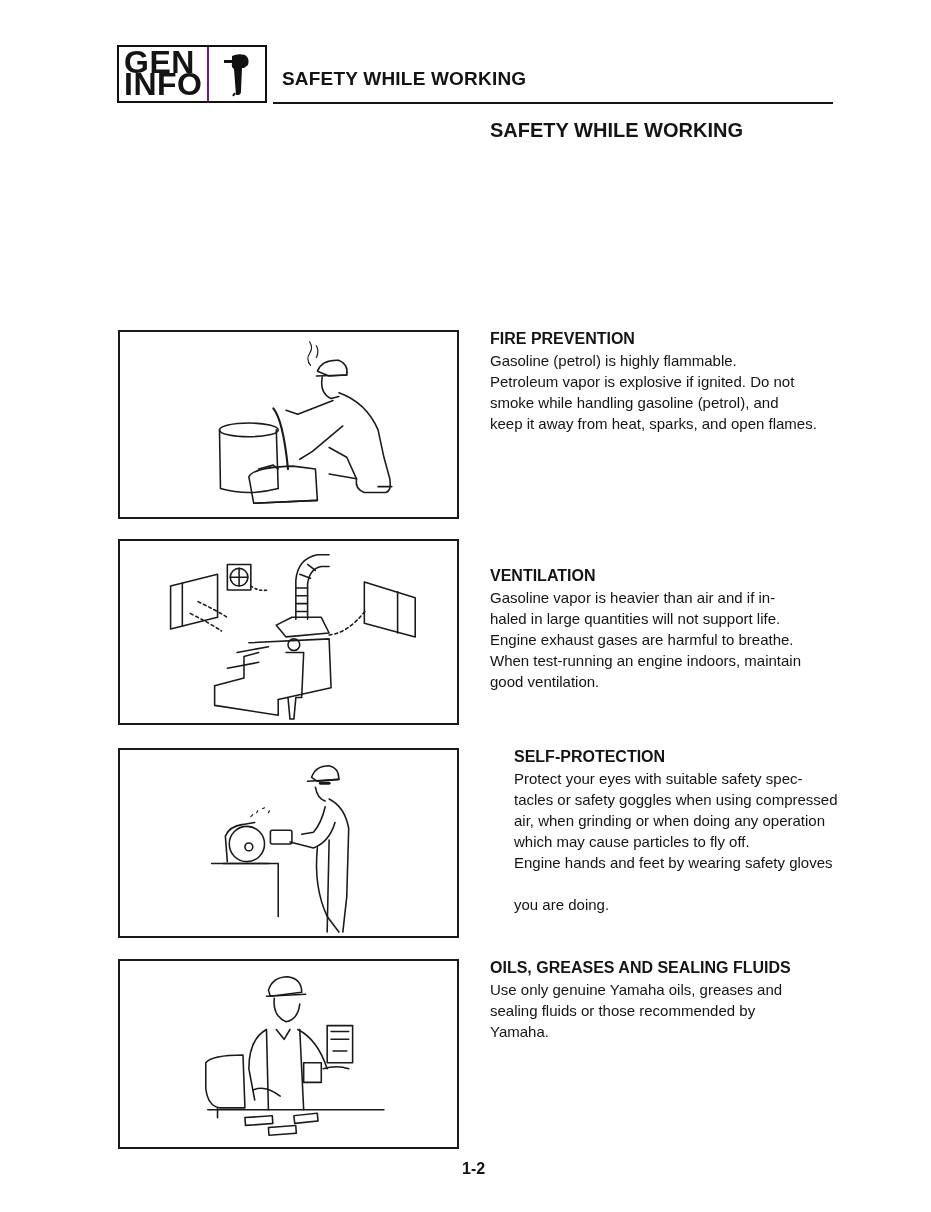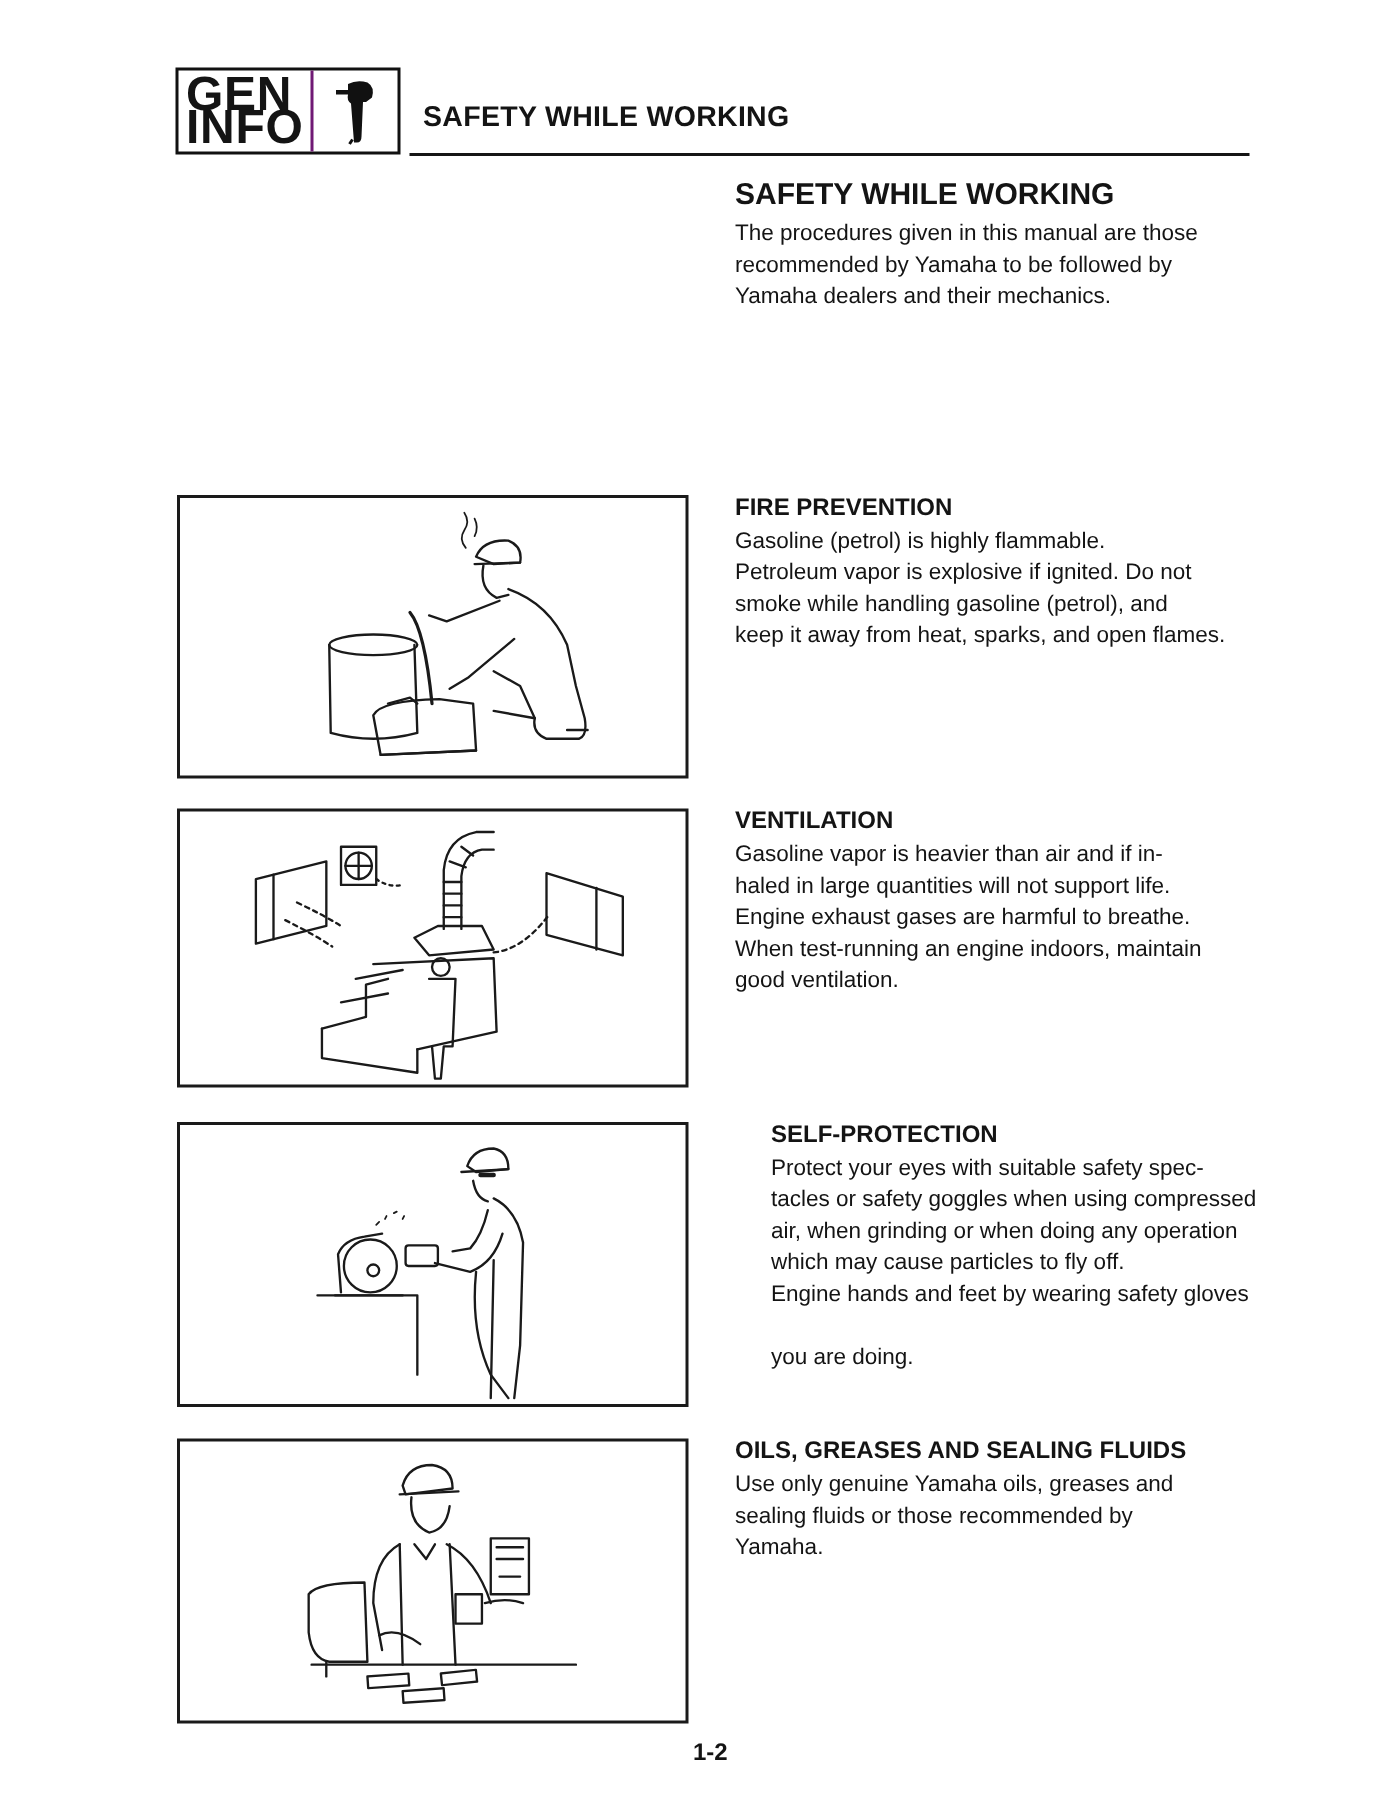--- a/index.html
+++ b/index.html
@@ -36,25 +36,20 @@
       <path d="M4 9 L12 9 L12 5 Q18 2 25 4 Q30 7 28 14 L24 17 L22 17 L21 40 Q21 44 18 44 L16 44 L14 18 Q11 16 12 12 L4 12 Z" fill="#111"></path>
       <path d="M15 42 L13 45" stroke="#111" stroke-width="2"></path>
     </svg>
   </div>
 </div>
 <div class="hdr-title">SAFETY WHILE WORKING</div>
 <div class="hdr-rule"></div>
 
 <div class="section" style="top:117px;">
   <div class="sec-title big">SAFETY WHILE WORKING</div>
-  <p class="para">
-    <span>The procedures given in this manual are those</span><br>
-    <span>recommended by Yamaha to be followed by</span><br>
-    <span>Yamaha dealers and their mechanics.</span>
-  </p>
 </div>
 
 <div class="figure" style="top:330px; height:189px;">
   <svg viewBox="0 0 341 189" fill="none" stroke="#1a1a1a" stroke-width="1.6" stroke-linecap="round" stroke-linejoin="round">
 
     <ellipse cx="130" cy="100" rx="30" ry="7"></ellipse>
     <path d="M100 100 L101 160 Q130 168 160 160 L158 100"></path>
 
     <path d="M130 148 Q135 138 175 137 L198 140 L200 172 L135 175 Z"></path>
     <path d="M135 175 L200 172"></path>
@@ -111,21 +106,21 @@
 
     <path d="M248 42 L300 58 L300 98 L248 84 Z"></path>
     <path d="M282 52 L282 94"></path>
 
     <path d="M78 62 Q95 70 108 78" stroke-dasharray="3 3"></path>
     <path d="M70 74 Q90 84 102 92" stroke-dasharray="3 3"></path>
     <path d="M212 96 Q232 94 250 70" stroke-dasharray="3 3"></path>
     <path d="M132 46 Q140 52 150 50" stroke-dasharray="2 3"></path>
   </svg>
 </div>
-<div class="section" style="top:538px;">
+<div class="section" style="top:566px;">
   <div class="sec-title">VENTILATION</div>
   <p class="para">
     <span>Gasoline vapor is heavier than air and if in-</span><br>
     <span>haled in large quantities will not support life.</span><br>
     <span>Engine exhaust gases are harmful to breathe.</span><br>
     <span>When test-running an engine indoors, maintain</span><br>
     <span>good ventilation.</span>
   </p>
 </div>
 

